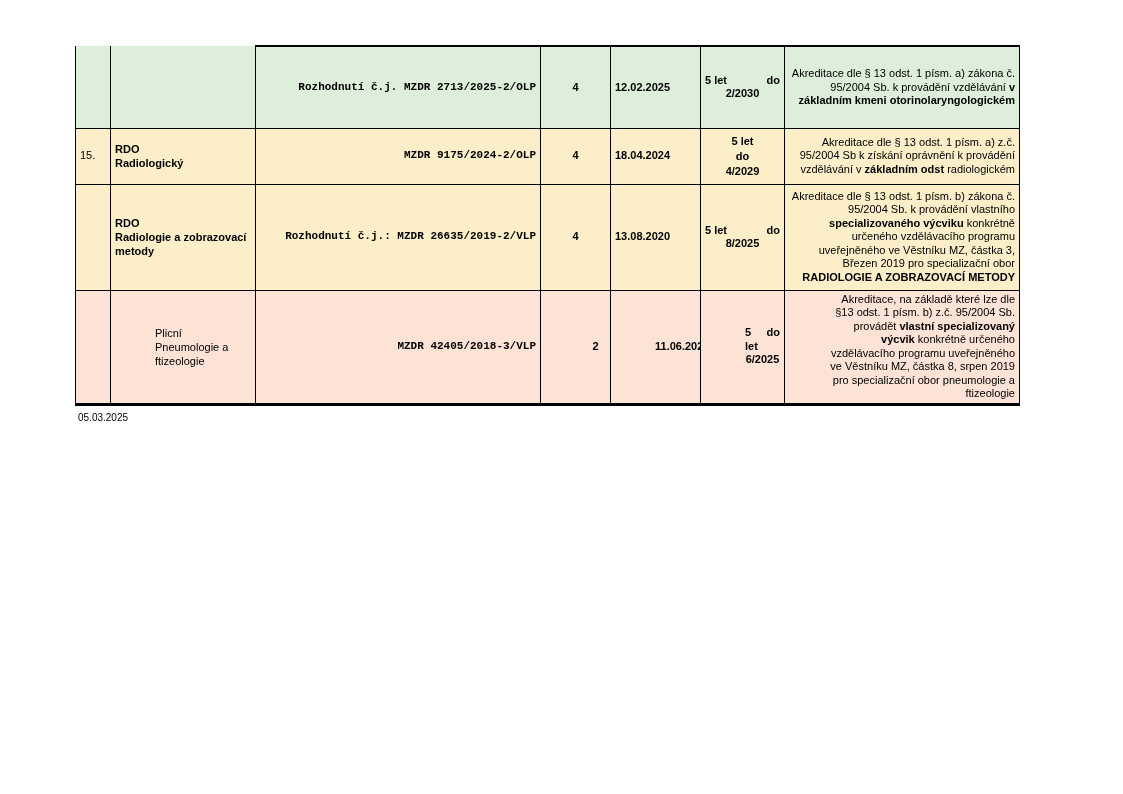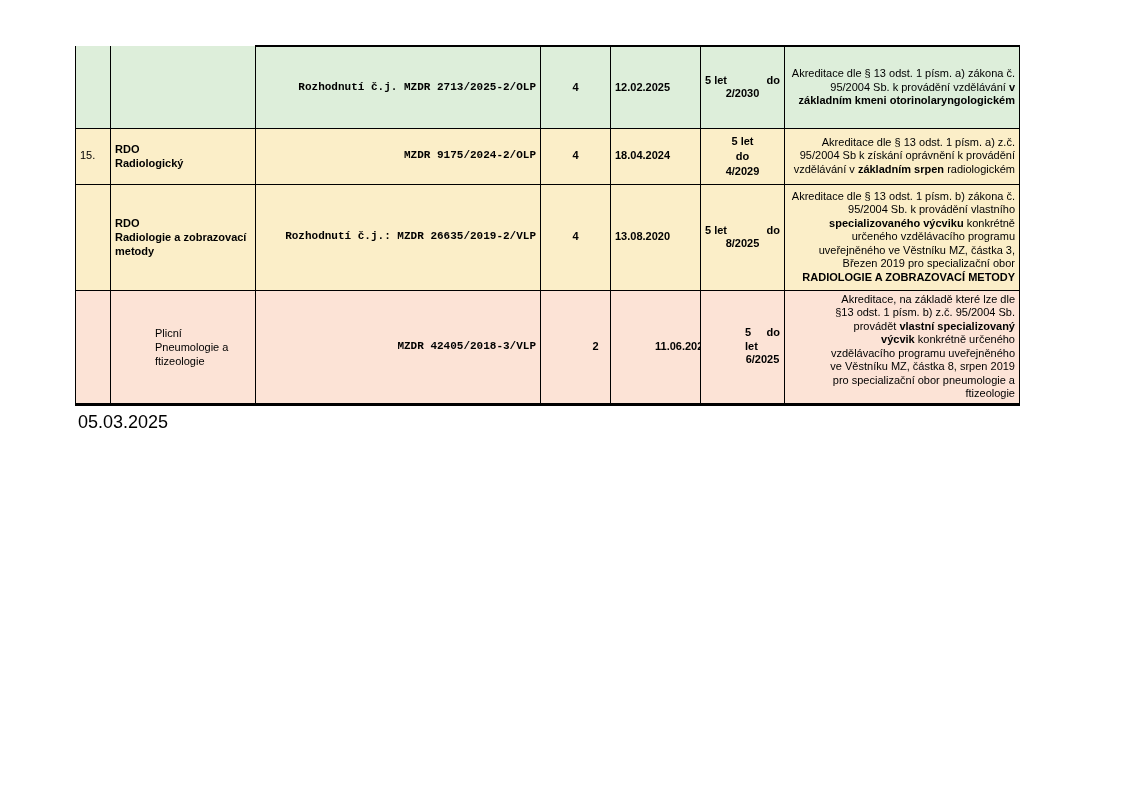--- a/index.html
+++ b/index.html
@@ -49,21 +49,21 @@
   td.validity { font-weight: bold; padding: 2px 5px; }
   td.note { text-align: right; line-height: 13.5px; padding: 2px 3px 2px 4px; }
   .val-line1 { display: flex; justify-content: space-between; }
   .val-line2 { text-align: center; }
   .val-stack { text-align: center; line-height: 15px; }
   .name-line { display: block; }
   .footer-date {
     position: absolute;
     left: 78px;
     top: 412px;
-    font-size: 18px;
+    font-size: 10px;
   }
 </style>
 </head>
 <body>
 
 <div class="page">
 
   <table class="acc">
     <colgroup>
       <col style="width:35px">
@@ -104,21 +104,21 @@
         <td class="decision">MZDR 9175/2024-2/OLP</td>
         <td class="count">4</td>
         <td class="date">18.04.2024</td>
         <td class="validity">
           <div class="val-stack">
             <span class="name-line">5 let</span>
             <span class="name-line">do</span>
             <span class="name-line">4/2029</span>
           </div>
         </td>
-        <td class="note edge-r"><span>Akreditace dle § 13 odst. 1 písm. a) z.č. 95/2004 Sb k získání oprávnění k provádění vzdělávání v </span><b>základním srpen</b><span> radiologickém</span></td>
+        <td class="note edge-r"><span>Akreditace dle § 13 odst. 1 písm. a) z.č. 95/2004 Sb k získání oprávnění k provádění vzdělávání v </span><b>základním odst</b><span> radiologickém</span></td>
       </tr>
 
       <tr class="r3" style="background-color: rgb(251, 238, 200);">
         <td class="num edge-l"></td>
         <td class="name">
           <span class="name-line">RDO</span>
           <span class="name-line">Radiologie a zobrazovací metody</span>
         </td>
         <td class="decision">Rozhodnutí č.j.: MZDR 26635/2019-2/VLP</td>
         <td class="count">4</td>

